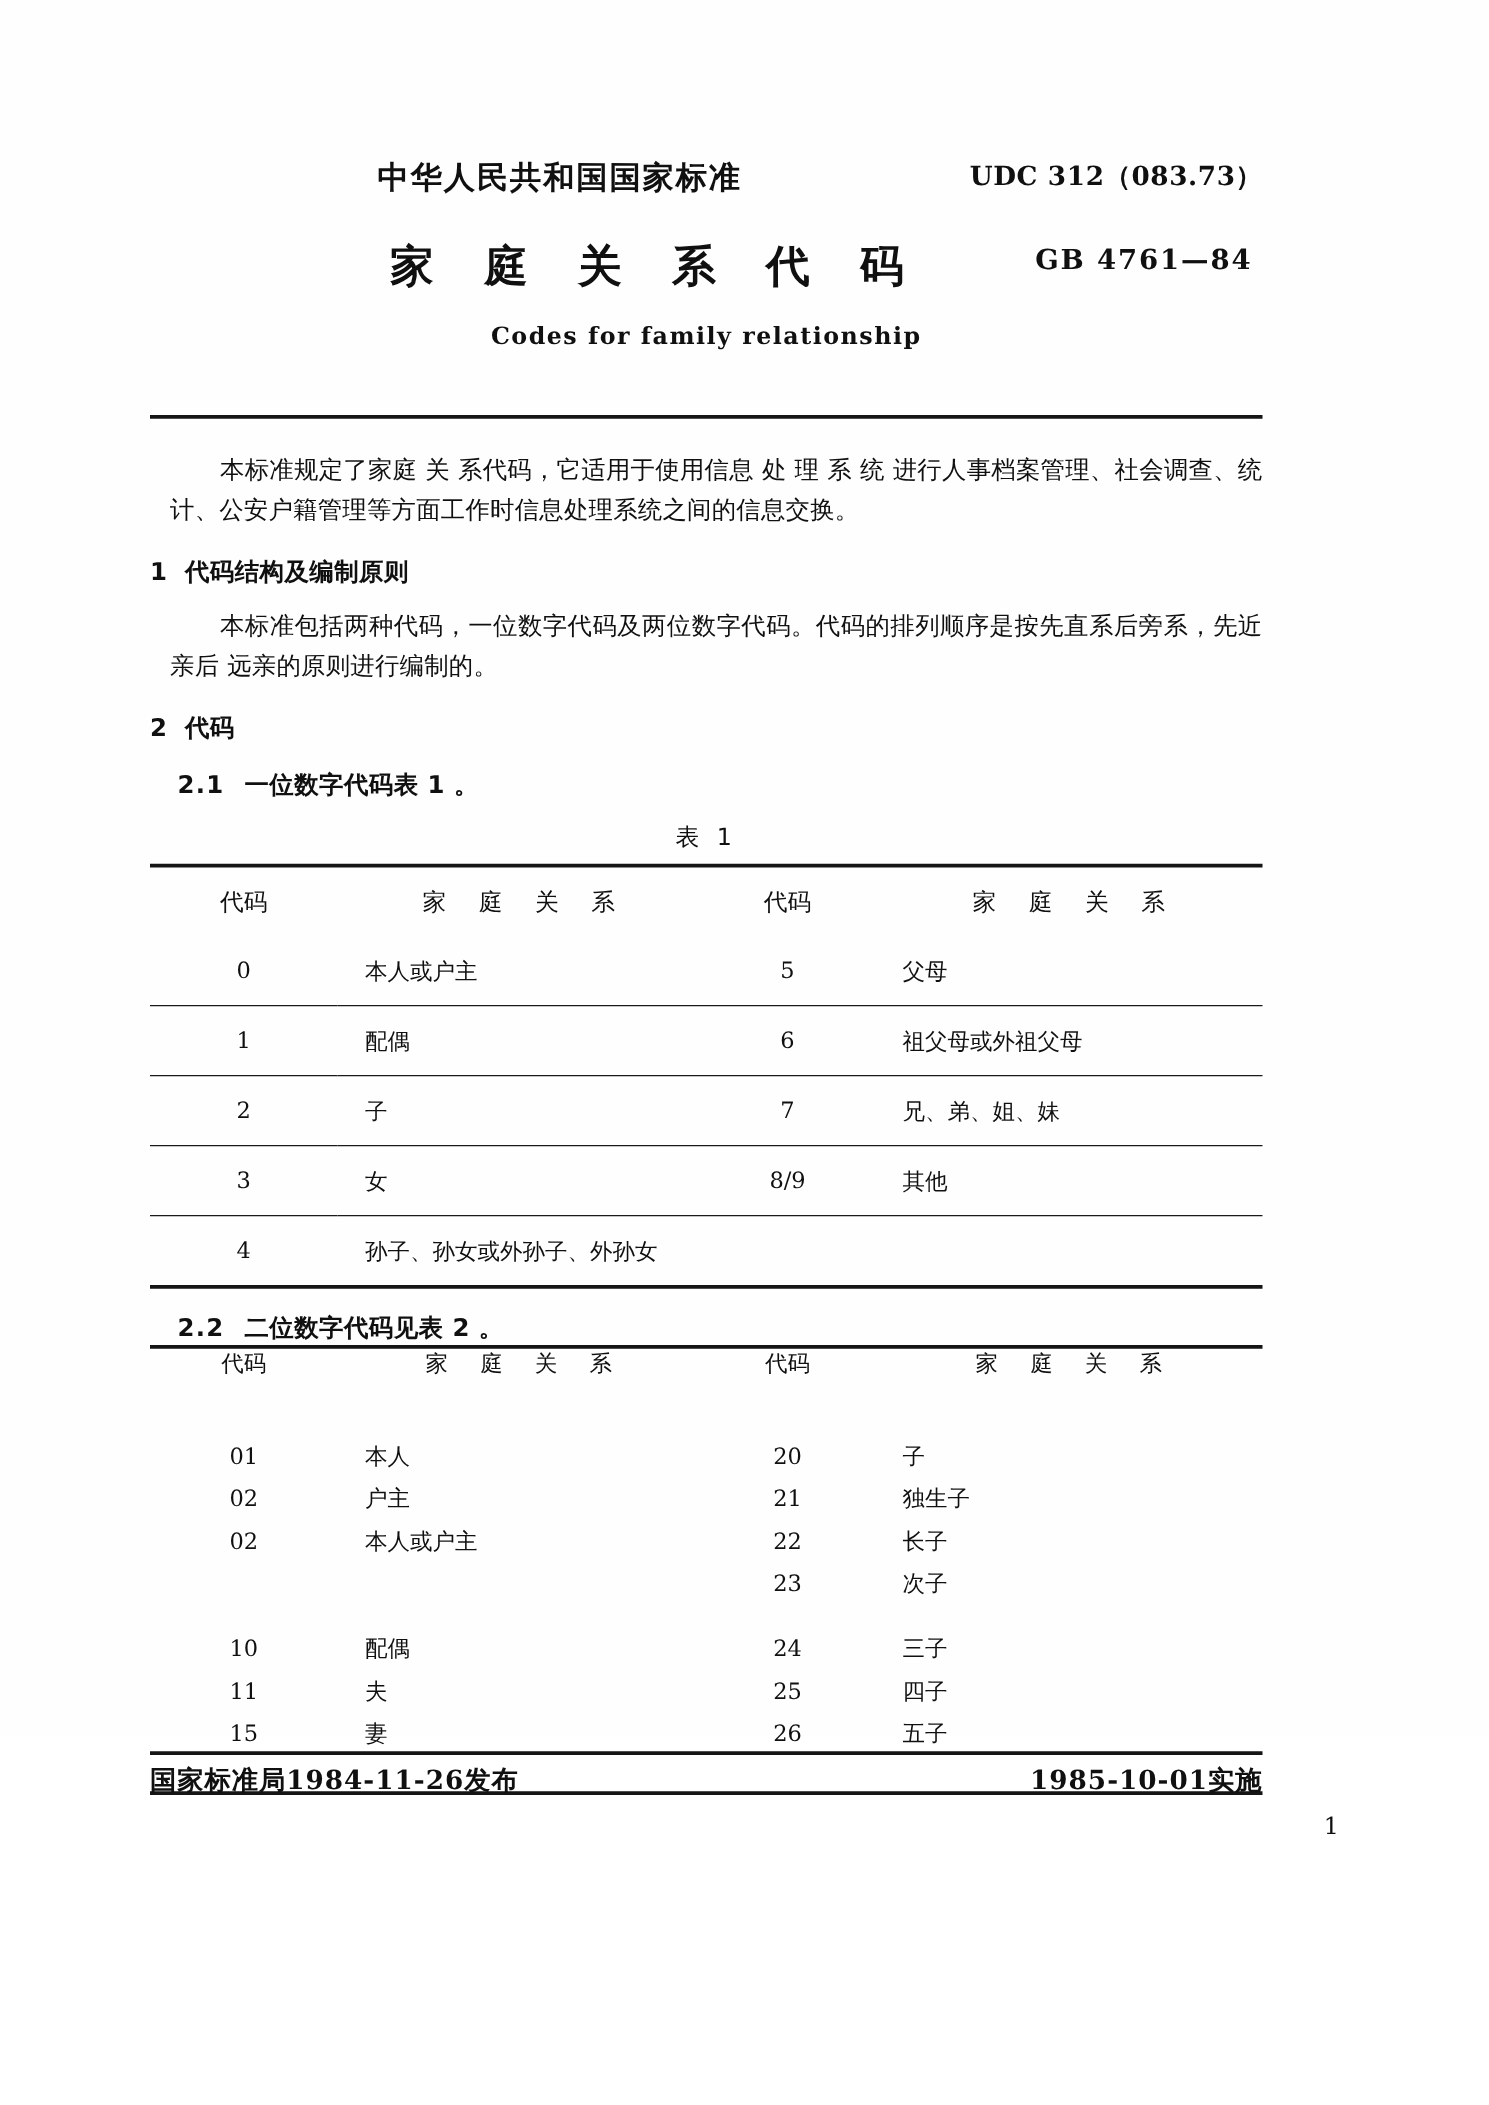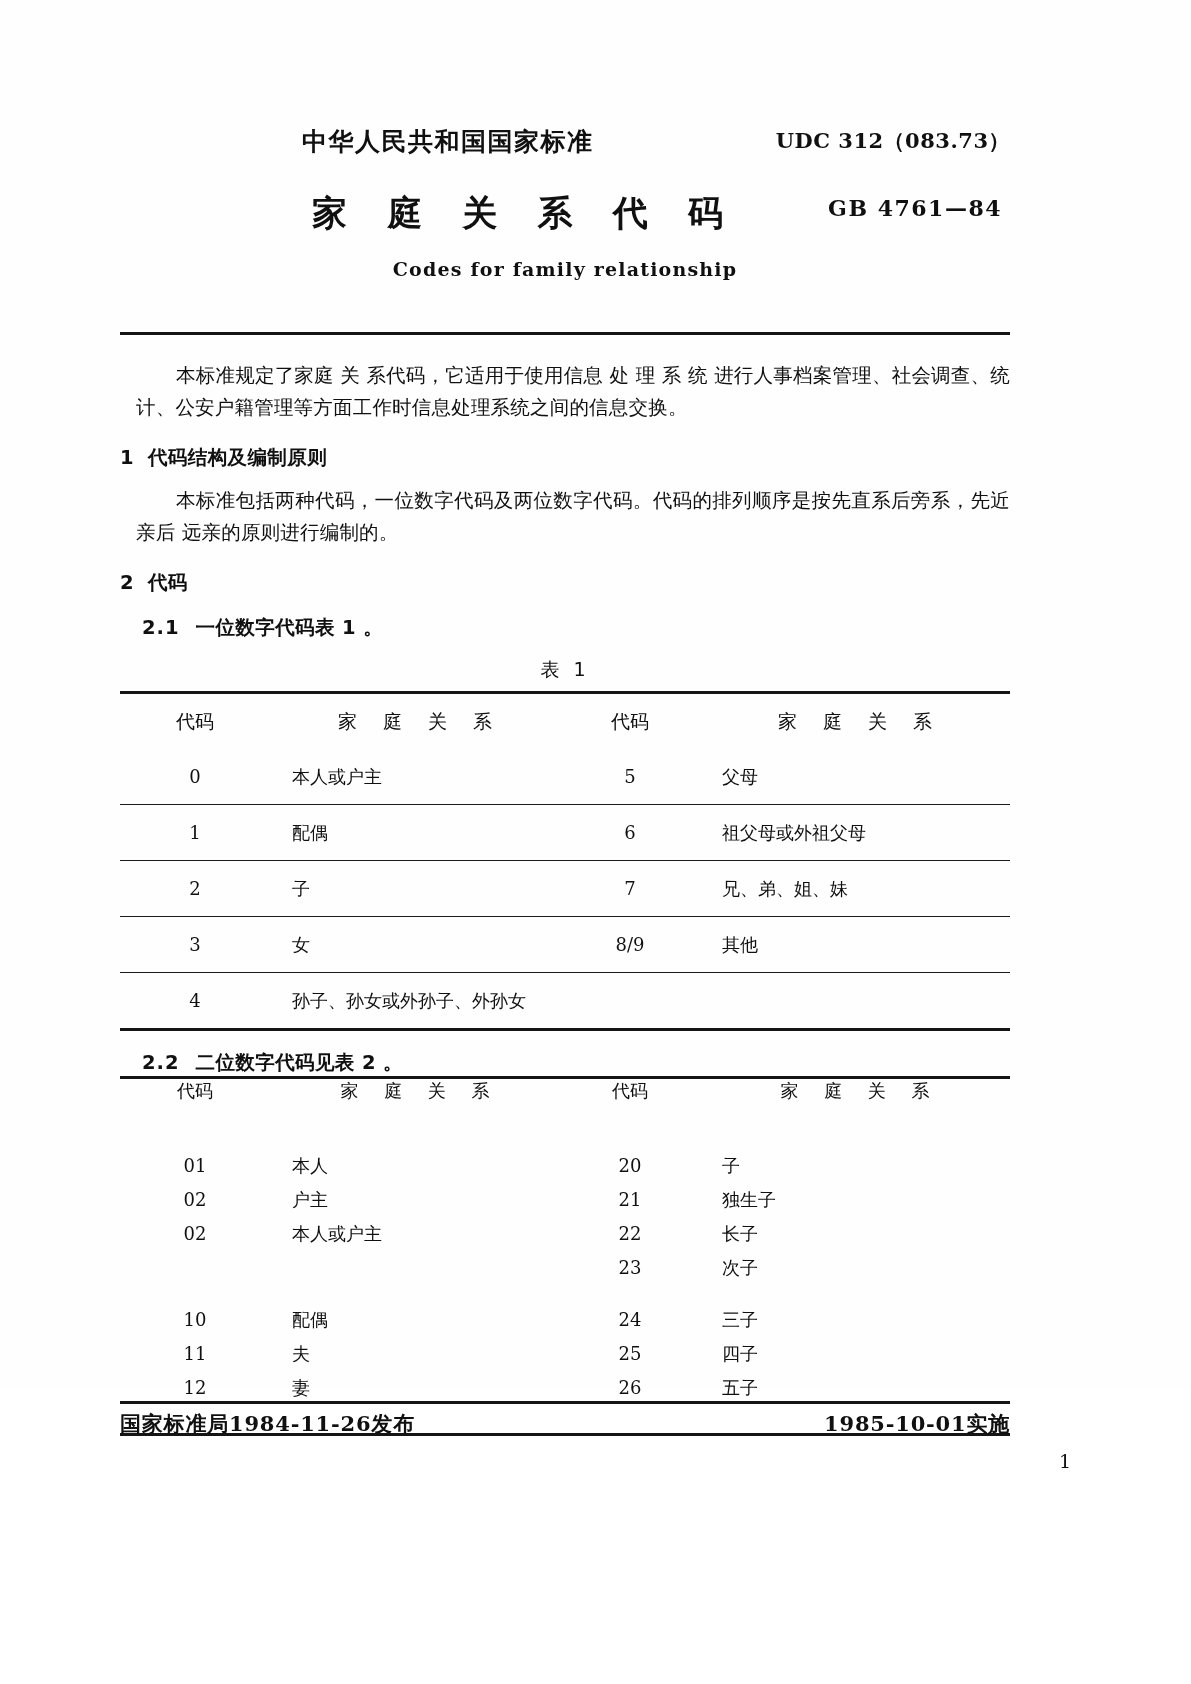--- a/index.html
+++ b/index.html
@@ -316,21 +316,21 @@
         </tr>
         <tr>
           <td class="c-code pad-top pad-bot">
             <div class="line">01</div>
             <div class="line">02</div>
             <div class="line">02</div>
             <div class="blank"></div>
             <div class="gap"></div>
             <div class="line">10</div>
             <div class="line">11</div>
-            <div class="line">12</div>
+            <div class="line">15</div>
           </td>
           <td class="c-rel v-left pad-top pad-bot">
             <div class="line">本人</div>
             <div class="line">户主</div>
             <div class="line">本人或户主</div>
             <div class="blank"></div>
             <div class="gap"></div>
             <div class="line">配偶</div>
             <div class="line">夫</div>
             <div class="line">妻</div>

